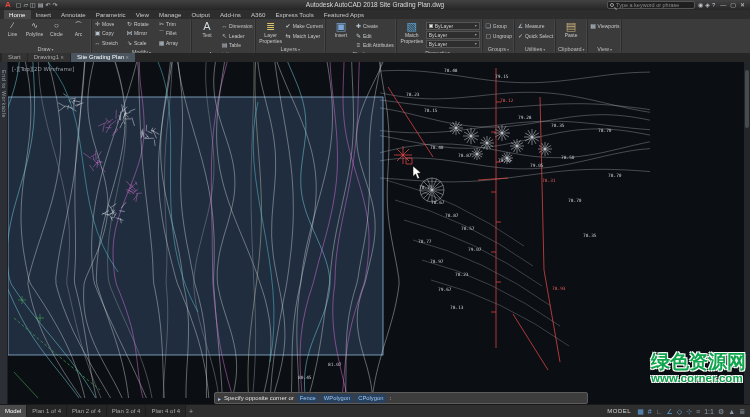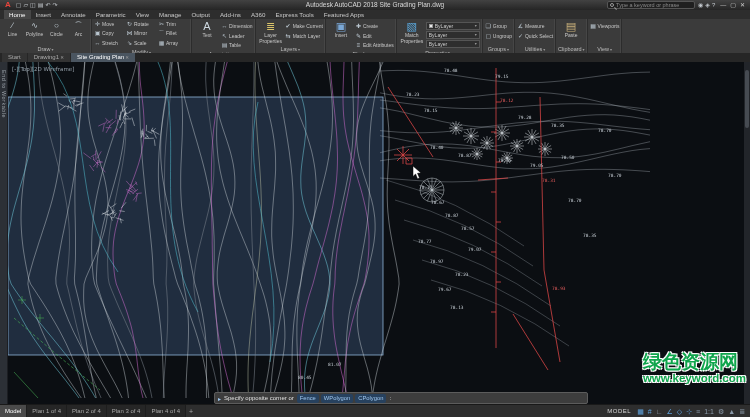--- a/index.html
+++ b/index.html
@@ -578,21 +578,21 @@
           <span class="copt">Fence</span>
           <span class="copt">WPolygon</span>
           <span class="copt">CPolygon</span>
         </span>
       <span class="cmdtext">:</span>
     </div>
   </div>
 
   <div class="watermark">
     <div class="wm1">绿色资源网</div>
-    <div class="wm2">www.keyword.com</div>
+    <div class="wm2">www.corner.com</div>
   </div>
 
   <div class="statusbar">
     <div class="ltabs">
         <span class="ltab active">Model</span>
         <span class="ltab">Plan 1 of 4</span>
         <span class="ltab">Plan 2 of 4</span>
         <span class="ltab">Plan 3 of 4</span>
         <span class="ltab">Plan 4 of 4</span>
       </div>

